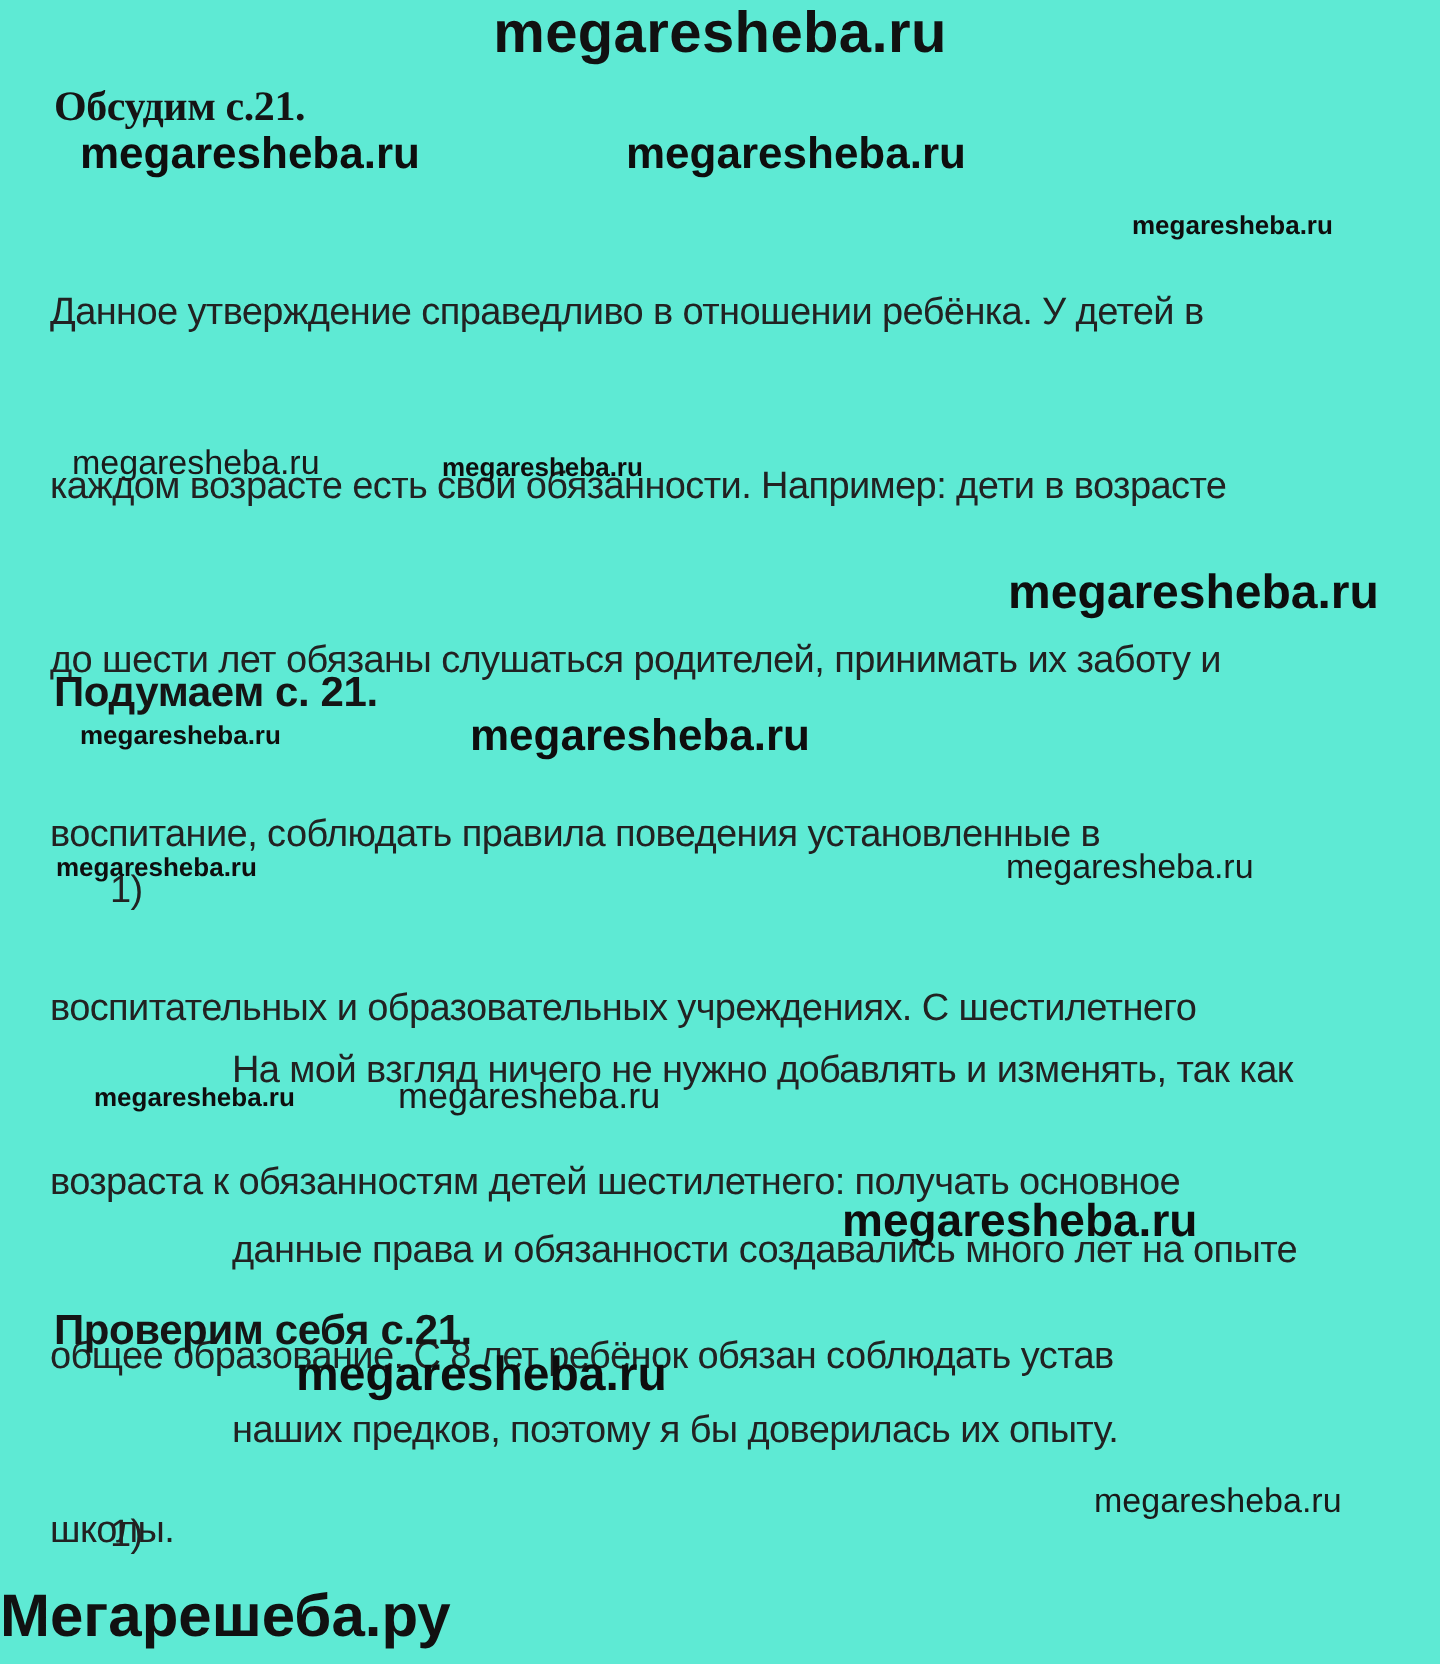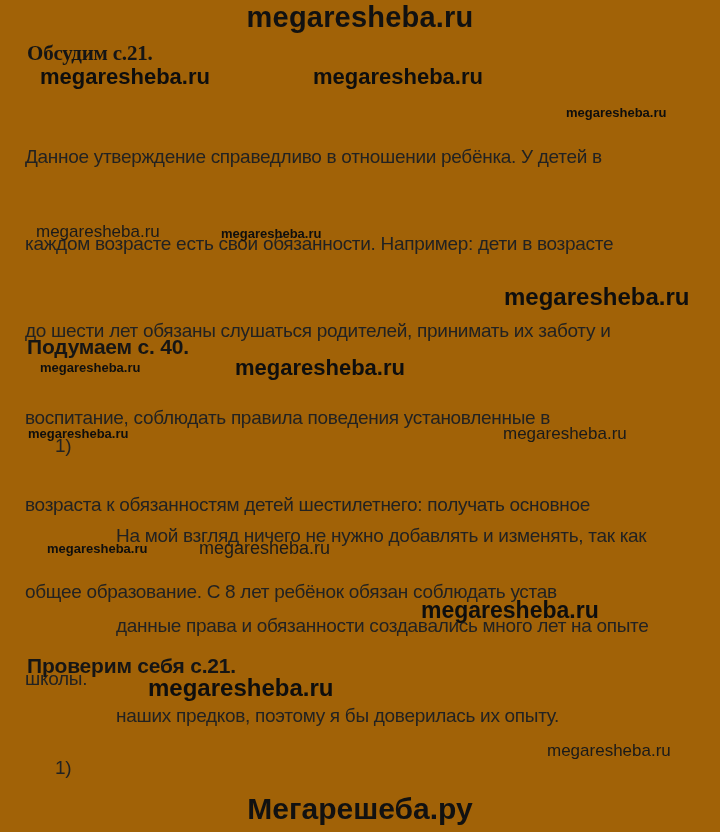--- a/index.html
+++ b/index.html
@@ -1,17 +1,17 @@
 <!DOCTYPE html>
 <html><head>
 <meta charset="utf-8">
 <style>
   html,body { margin:0; padding:0; background:#fff; }
   .page {
-    position:relative; width:720px; height:832px; background:#a16207;
+    position:relative; width:720px; height:832px; background:#5eead4;
     font-family:"Liberation Sans", sans-serif; color:#1b1b1b; overflow:hidden;
   }
   .abs { position:absolute; white-space:pre; }
 
   .top-title { top:1px; left:0; width:720px; text-align:center;
     font-weight:bold; font-size:29px; letter-spacing:0.2px; color:#111; }
 
   .heading { font-weight:bold; font-size:21px; letter-spacing:-0.2px; color:#151515; }
   .h1 { top:41px; left:27px;font-family:Liberation Serif, serif; }
   .h2 { top:335px; left:27px; }
@@ -40,51 +40,52 @@
   .wm-f  { top:360px; left:40px;  font-size:13px; }
   .wm-g  { top:355px; left:235px; font-size:22px; }
   .wm-h  { top:426px; left:28px;  font-size:13px; }
   .wm-i  { top:424px; left:503px; font-size:17px; }
   .wm-j  { top:541px; left:47px;  font-size:13px; }
   .wm-k  { top:538px; left:199px; font-size:18px; }
   .wm-l  { top:597px; left:421px; font-size:23px; }
   .wm-m  { top:674px; left:148px; font-size:24px; }
   .wm-n  { top:741px; left:547px; font-size:17px; }
 
-  .bottom-title { top:792px; left:0; width:720px; text-align:center;
+  .bottom-title { top:792px; left:0; width:720px; 
     font-weight:bold; font-size:30px; color:#111; }
 </style>
 </head>
 <body>
 
 <div class="page">
 
   <div class="abs top-title">megaresheba.ru</div>
 
   <div class="abs heading h1">Обсудим с.21.</div>
 
   <span class="abs wm wm-a1">megaresheba.ru</span>
   <span class="abs wm wm-a2">megaresheba.ru</span>
 
   <div class="abs bodytext para p1">
     <div class="pline">Данное утверждение справедливо в отношении ребёнка. У детей в</div>
     <div class="pline">каждом возрасте есть свои обязанности. Например: дети в возрасте</div>
     <div class="pline">до шести лет обязаны слушаться родителей, принимать их заботу и</div>
     <div class="pline">воспитание, соблюдать правила поведения установленные в</div>
+    <div class="pline">воспитательных и образовательных учреждениях. С шестилетнего</div>
     <div class="pline">возраста к обязанностям детей шестилетнего: получать основное</div>
     <div class="pline">общее образование. С 8 лет ребёнок обязан соблюдать устав</div>
     <div class="pline">школы.</div>
   </div>
 
   <span class="abs wm wm-b">megaresheba.ru</span>
   <span class="abs wm-norm wm-c">megaresheba.ru</span>
   <span class="abs wm wm-d">megaresheba.ru</span>
   <span class="abs wm wm-e">megaresheba.ru</span>
 
-  <div class="abs heading h2">Подумаем с. 40.</div>
+  <div class="abs heading h2">Подумаем с. 21.</div>
 
   <span class="abs wm wm-f">megaresheba.ru</span>
   <span class="abs wm wm-g">megaresheba.ru</span>
 
   <div class="abs bodytext list l1">
     <div class="li">
       <span class="num">1)</span>
       <div class="tline">На мой взгляд ничего не нужно добавлять и изменять, так как</div>
       <div class="tline">данные права и обязанности создавались много лет на опыте</div>
       <div class="tline">наших предков, поэтому я бы доверилась их опыту.</div>

